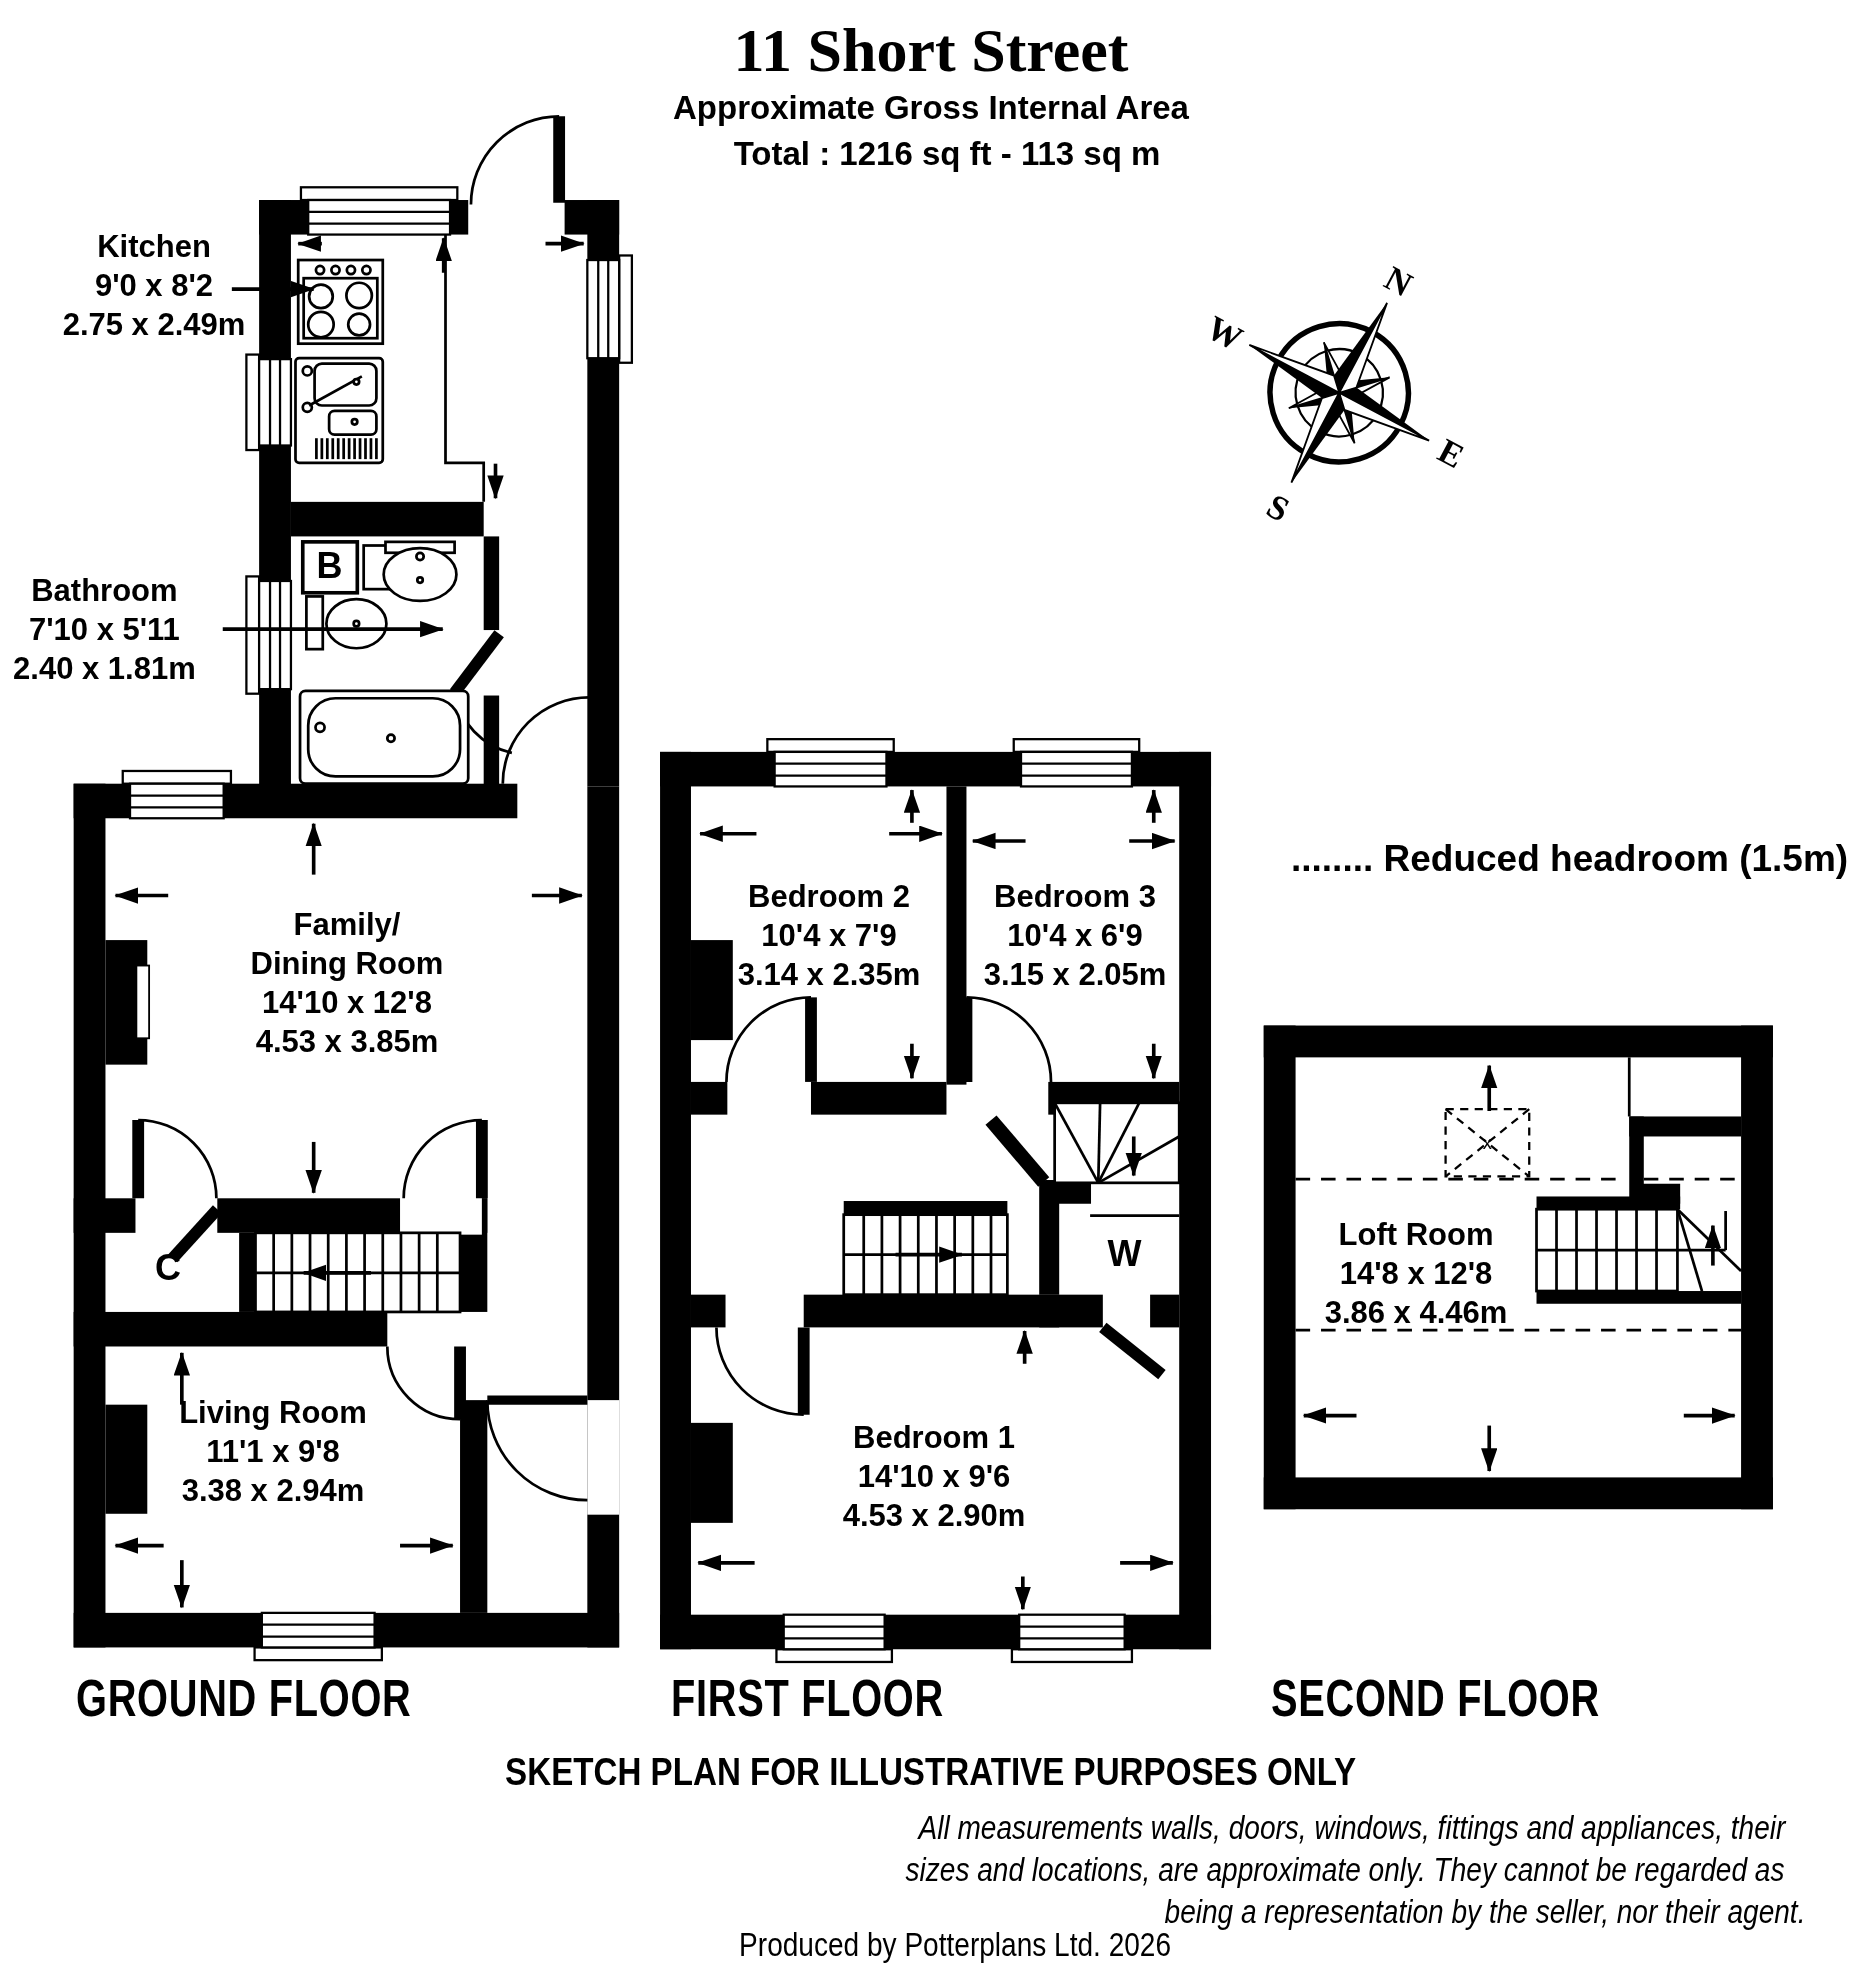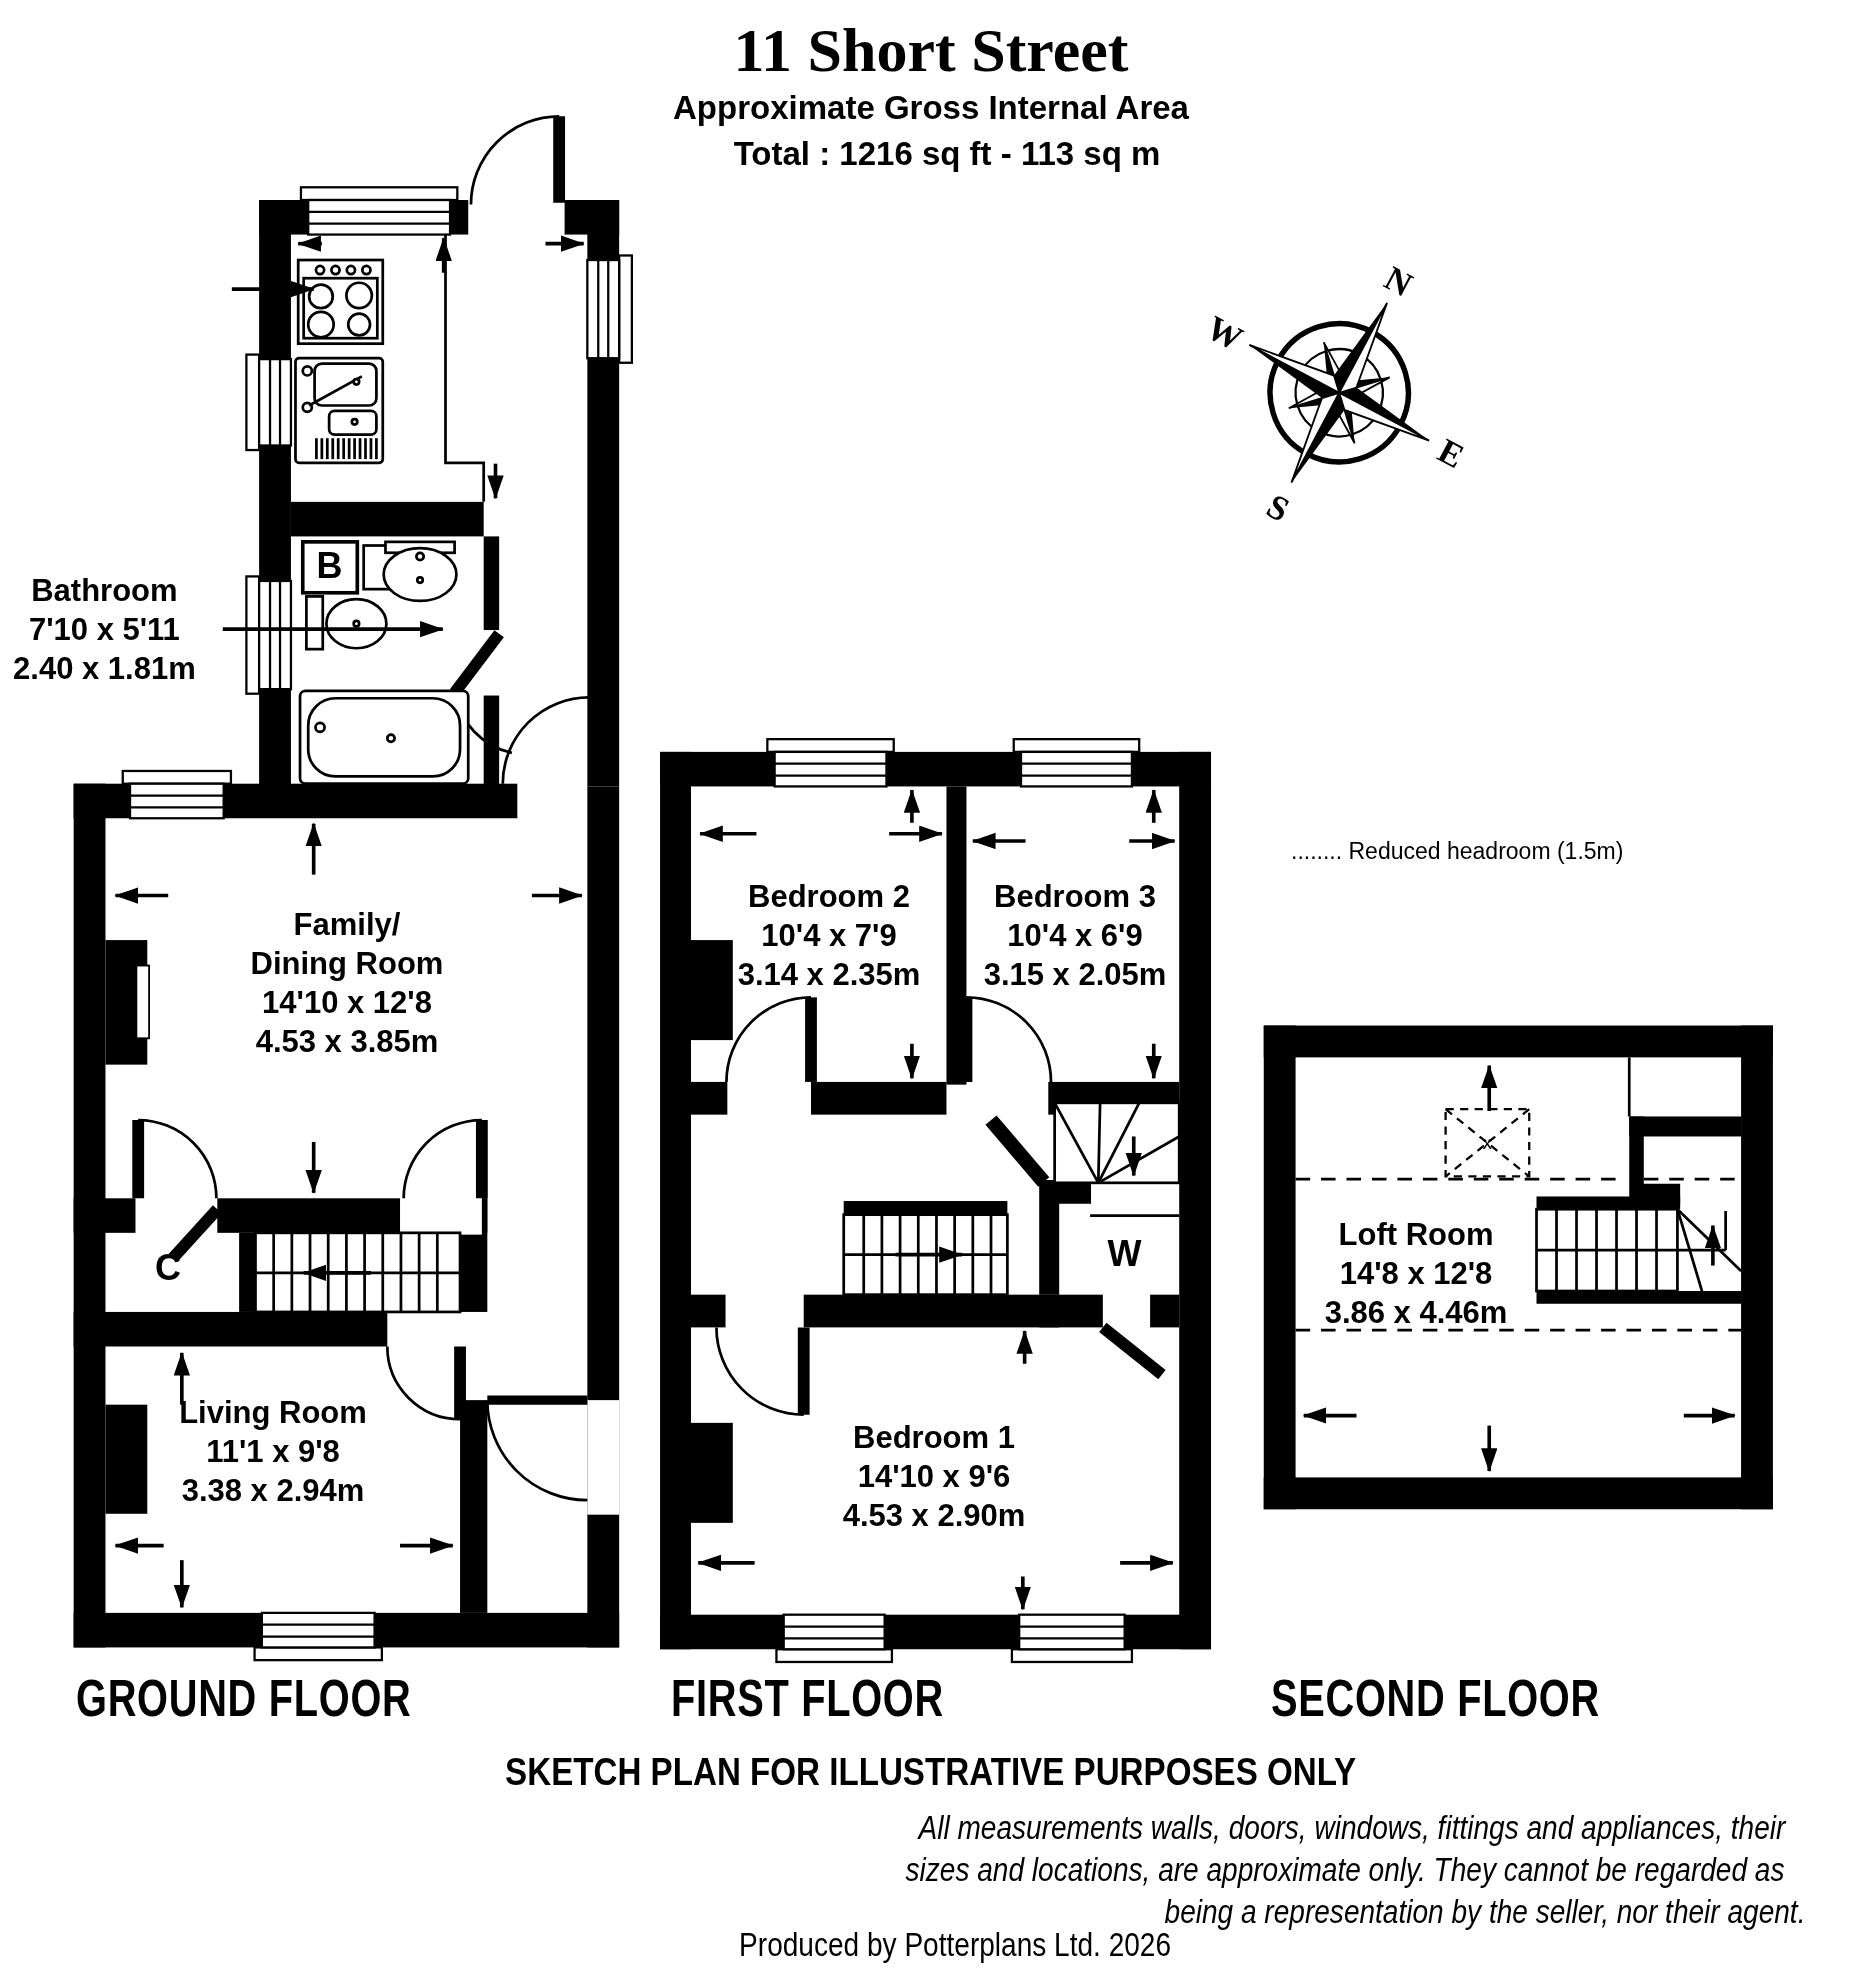--- a/index.html
+++ b/index.html
@@ -3,21 +3,21 @@
 <meta charset="utf-8">
 <style>
   html,body{margin:0;padding:0;background:#fff;}
   .page{position:relative;width:1862px;height:1982px;background:#fff;overflow:hidden;
         font-family:"Liberation Sans",sans-serif;color:#000;}
   svg{position:absolute;left:0;top:0;}
   .lbl{position:absolute;font-weight:bold;font-size:31px;line-height:39px;text-align:center;white-space:nowrap;}
   .marker{position:absolute;font-weight:bold;font-size:36px;text-align:center;}
   .hdr{position:absolute;left:0;right:0;text-align:center;font-weight:bold;}
   .floorlbl{position:absolute;font-weight:bold;font-size:51px;transform:scaleX(.78);transform-origin:left;white-space:nowrap;letter-spacing:0.9px;}
-  .legend{position:absolute;font-weight:normal;font-size:23px;white-space:nowrap;}
+  .legend{position:absolute;font-weight:bold;font-size:37px;white-space:nowrap;}
   .cond{transform:scaleX(.85);transform-origin:center;}
   .ftitle{position:absolute;left:0;right:0;text-align:center;font-weight:bold;font-size:39px;}
   .fbody{position:absolute;left:0;right:0;text-align:right;font-size:33px;line-height:42px;font-style:italic;}
   .fcredit{position:absolute;left:0;right:0;text-align:center;font-size:33px;}
 </style>
 </head>
 <body>
 
 <div class="page">
 
@@ -427,20 +427,25 @@
       <text x="0" y="156">S</text>
       <text x="-142" y="14">W</text>
     </g>
   </g>
 </svg>
 
   <div class="hdr" style="top:14.5px;font-size:62px;font-family:Liberation Serif, serif;">11 Short Street</div>
   <div class="hdr" style="top:89px;font-size:33px;">Approximate Gross Internal Area</div>
   <div class="hdr" style="top:135px;font-size:33px;padding-left:32px;">Total : 1216 sq ft -  113 sq m</div>
 
+  <div class="lbl" style="left:36px;top:227px;width:236px;">
+    <div>Kitchen</div>
+    <div>9'0 x 8'2</div>
+    <div>2.75 x 2.49m</div>
+  </div>
 
   <div class="lbl" style="left:-13.6px;top:571px;width:236px;">
     <div>Bathroom</div>
     <div>7'10 x 5'11</div>
     <div>2.40 x 1.81m</div>
   </div>
 
   <div class="lbl" style="left:165px;top:905px;width:364px;">
     <div>Family/</div>
     <div>Dining Room</div>

